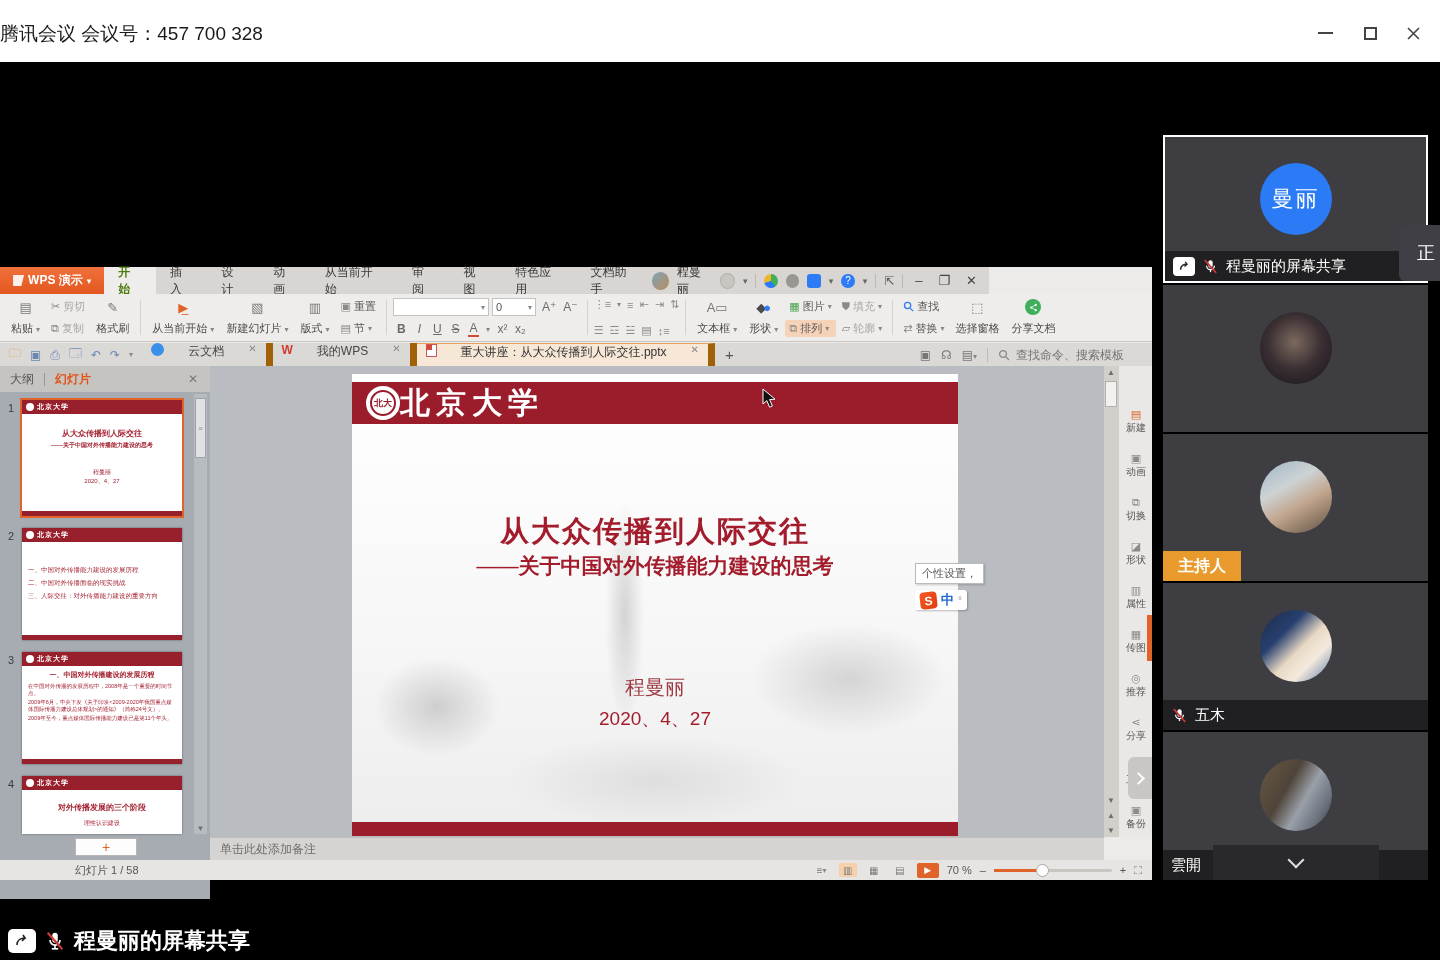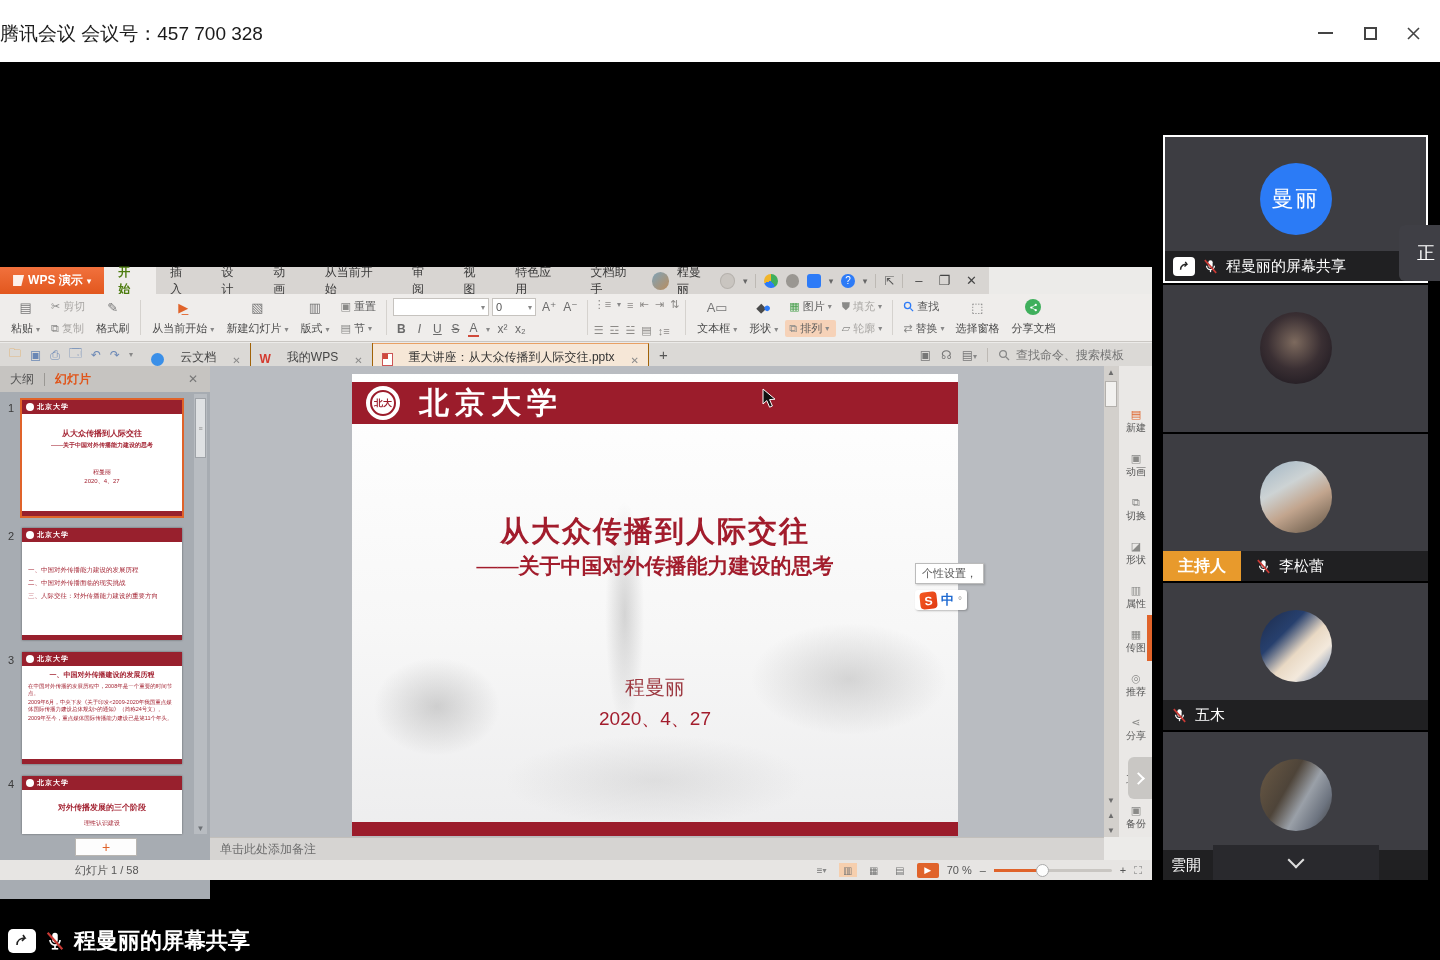--- a/index.html
+++ b/index.html
@@ -53,21 +53,21 @@
   .glyphrow{display:flex;gap:7px;align-items:center;font-size:12px;color:#6a6a6a;padding:0 3px;}
   .glyphrow .g{min-width:11px;text-align:center;}
   .hl{background:#f6d2b8;border-radius:2px;}
   .icgrid{display:flex;gap:6px;align-items:center;font-size:11px;color:#8c8a87;}
   .greenshare{width:16px;height:16px;border-radius:50%;background:#3faf5c;display:flex;align-items:center;justify-content:center;}
   .caret{font-size:8px;color:#888;}
 
   
   .tabrow{position:absolute;left:0;top:76px;width:1152px;height:23px;background:#dbd9d6;display:flex;align-items:stretch;font-size:12px;}
   .qicons{display:flex;align-items:center;gap:9px;padding:0 9px;color:#6a87b5;font-size:12px;}
-  .doctab{display:flex;align-items:flex-end;gap:16px;padding:0 9px;color:#444;border-right:1px solid #a16207;}
+  .doctab{display:flex;align-items:flex-start;gap:24px;padding:0 9px;color:#444;border-right:7px solid #a16207;}
   .doctab .tclose{color:#8a8a8a;font-size:10px;}
   .doctab.active{background:#f6e7d7;border-top:1px solid #e8a064;color:#333;}
   .cloud-ic{width:13px;height:13px;border-radius:50%;background:#3a8fe8;display:inline-block;}
   .wlogo{color:#d43a2f;font-weight:bold;font-size:12px;}
   .pptx-ic{width:11px;height:13px;background:#fff;border:1px solid #c55;position:relative;display:inline-block;}
   .pptx-ic::after{content:"";position:absolute;left:0;top:0;width:5px;height:5px;background:#d04a3a;}
   .addtab{display:flex;align-items:center;padding:0 10px;font-size:15px;color:#555;}
   .tr-right{margin-left:auto;display:flex;align-items:center;gap:10px;padding:0 8px;color:#777;}
   .searchbox{display:flex;align-items:center;gap:4px;}
   .searchbox input{border:none;background:transparent;font-size:12px;color:#888;width:130px;outline:none;}
@@ -98,21 +98,21 @@
   
   .canvas{position:absolute;left:210px;top:99px;width:894px;height:471px;background:#b9bcc1;overflow:hidden;}
   .slide{position:absolute;left:142px;top:8px;width:606px;height:462px;background:#fdfdfd;overflow:hidden;}
   .scenery{position:absolute;inset:0;background:
     radial-gradient(90px 70px at 14% 72%, rgba(110,110,110,.28), transparent 70%),
     radial-gradient(140px 80px at 82% 66%, rgba(120,120,120,.26), transparent 70%),
     radial-gradient(26px 150px at 45% 52%, rgba(130,130,130,.30), transparent 75%),
     radial-gradient(200px 60px at 50% 88%, rgba(160,160,160,.22), transparent 75%),
     linear-gradient(#ffffff 0%,#f7f7f7 55%,#ededee 100%);}
   .sband{position:absolute;left:0;width:606px;background:#9b1c2b;}
-  .sband.top{top:8px;height:42px;display:flex;align-items:center;gap:19px;padding:0 14px;}
+  .sband.top{top:8px;height:42px;display:flex;align-items:center;gap:0;padding:0 14px;}
   .sband.bot{bottom:0;height:14px;}
   .seal{width:34px;height:34px;border-radius:50%;background:#fff;border:2px solid #fff;display:flex;align-items:center;justify-content:center;}
   .seal .inner{width:26px;height:26px;border-radius:50%;border:2px solid #9b1c2b;display:flex;align-items:center;justify-content:center;color:#9b1c2b;font-size:9px;font-family:"Liberation Serif","DejaVu Serif",serif;font-weight:bold;}
   .uni-name{color:#fff;font-size:30px;font-family:"Liberation Serif","DejaVu Serif",serif;font-weight:bold;letter-spacing:6px;}
   .stitle{position:absolute;left:0;right:0;top:138px;text-align:center;color:#a21c2c;font-size:29px;font-weight:bold;font-family:"Liberation Serif","DejaVu Serif",serif;letter-spacing:2px;}
   .ssub{position:absolute;left:0;right:0;top:178px;text-align:center;color:#a21c2c;font-size:21px;font-weight:bold;font-family:"Liberation Serif","DejaVu Serif",serif;}
   .sauthor{position:absolute;left:0;right:0;top:300px;text-align:center;color:#9d3a42;font-size:20px;font-family:"Liberation Serif","DejaVu Serif",serif;}
   .sdate{position:absolute;left:0;right:0;top:332px;text-align:center;color:#a21c2c;font-size:19px;}
 
   
@@ -651,29 +651,20 @@
         </div>
       </div>
 
       <div class="tile" style="top:150px;height:147px;">
         <div class="avatar" style="top:27px;width:72px;height:72px;background:radial-gradient(circle at 48% 42%,#7d6a5e 0%,#3a2f33 48%,#16131b 100%);"></div>
       </div>
 
       <div class="tile" style="top:299px;height:147px;">
         <div class="avatar" style="top:27px;width:72px;height:72px;background:linear-gradient(150deg,#9fb4c4 0%,#cdd3d4 35%,#c2a58e 60%,#8a7663 82%,#5f544a 100%);"></div>
         <div class="hostbadge">主持人</div>
-        <div class="namebar shift">
-          <svg width="17" height="17" viewBox="0 0 24 24">
-            <path d="M12 3a3 3 0 0 1 3 3v5a3 3 0 0 1-6 0V6a3 3 0 0 1 3-3z" fill="#fff"></path>
-            <path d="M6.5 11a5.5 5.5 0 0 0 11 0" stroke="#fff" stroke-width="1.8" fill="none"></path>
-            <line x1="12" y1="16.5" x2="12" y2="20" stroke="#fff" stroke-width="1.8"></line>
-            <line x1="4" y1="3" x2="20" y2="21" stroke="#c93a35" stroke-width="2.4"></line>
-          </svg>
-          <span>李松蕾</span>
-        </div>
       </div>
 
       <div class="tile" style="top:448px;height:147px;">
         <div class="avatar" style="top:27px;width:72px;height:72px;background:linear-gradient(135deg,#1d2b4a 0%,#27406e 32%,#e9d9c4 55%,#f3e9dc 72%,#5b79a8 100%);"></div>
         <div class="namebar">
           <svg width="17" height="17" viewBox="0 0 24 24">
             <path d="M12 3a3 3 0 0 1 3 3v5a3 3 0 0 1-6 0V6a3 3 0 0 1 3-3z" fill="#fff"></path>
             <path d="M6.5 11a5.5 5.5 0 0 0 11 0" stroke="#fff" stroke-width="1.8" fill="none"></path>
             <line x1="12" y1="16.5" x2="12" y2="20" stroke="#fff" stroke-width="1.8"></line>
             <line x1="4" y1="3" x2="20" y2="21" stroke="#c93a35" stroke-width="2.4"></line>

